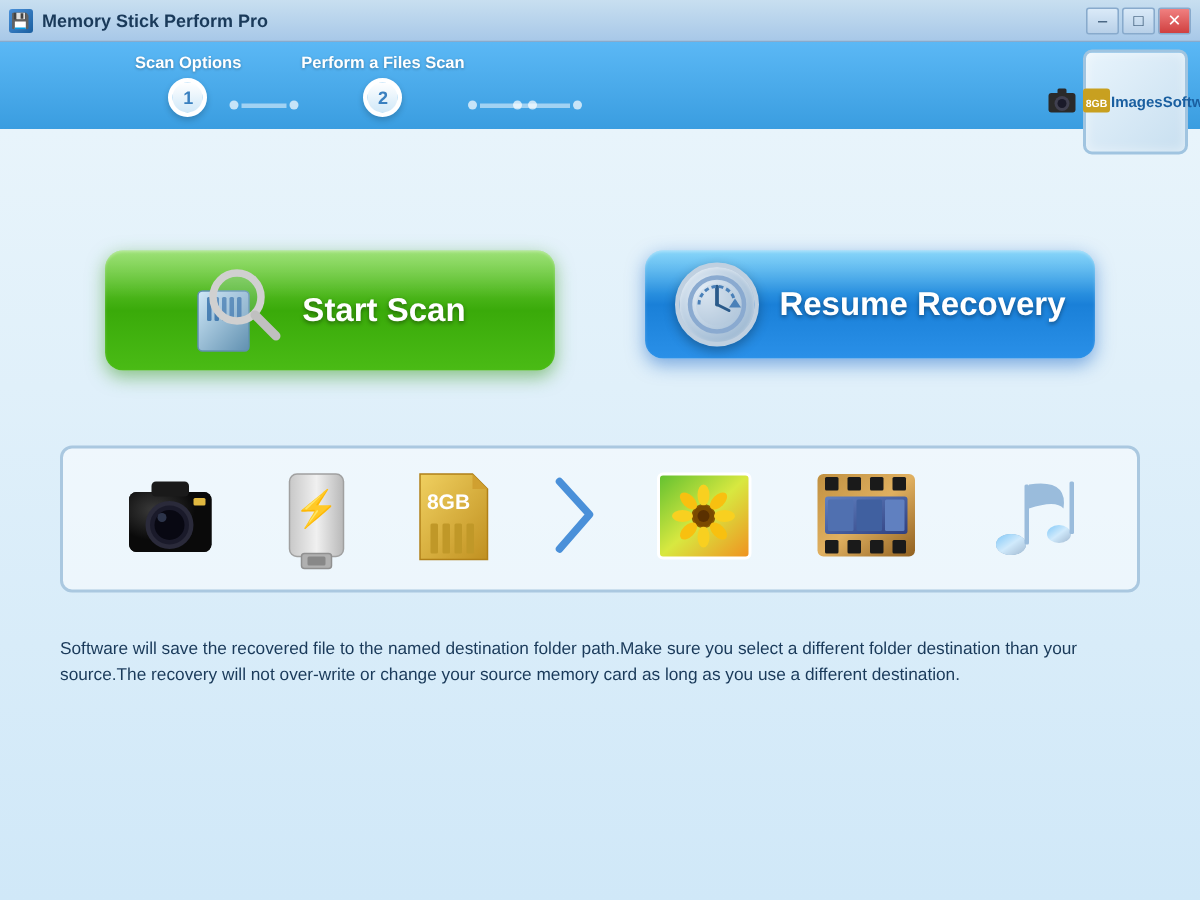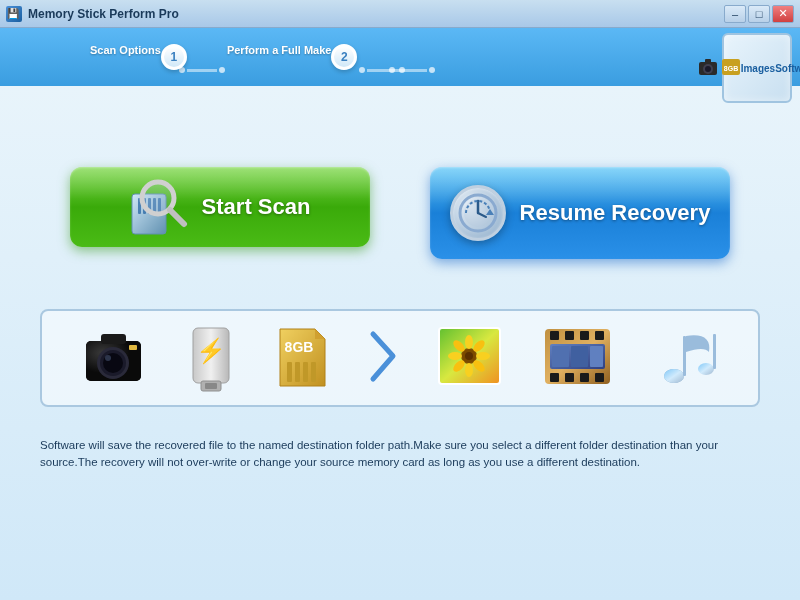--- a/index.html
+++ b/index.html
@@ -72,21 +72,22 @@
       padding: 0 20px;
     }
     .steps-container {
       display: flex;
       align-items: center;
       width: 620px;
       position: relative;
     }
     .step-item {
       display: flex;
-      align-items: flex-start;
+      flex-direction: column;
+      align-items: center;
       position: relative;
       z-index: 1;
     }
     .step-label {
       color: white;
       font-size: 11px;
       font-weight: bold;
       text-shadow: 0 1px 2px rgba(0,0,0,0.3);
       margin-bottom: 4px;
       white-space: nowrap;
@@ -181,21 +182,21 @@
       color: white;
       font-size: 22px;
       font-weight: bold;
       text-shadow: 0 1px 3px rgba(0,0,0,0.4);
       z-index: 1;
     }
 
     
     .resume-btn {
       width: 300px;
-      height: 92px;
+      height: 72px;
       background: linear-gradient(to bottom, #60c8f8, #1a80d8, #2a90e8);
       border: none;
       border-radius: 12px;
       cursor: pointer;
       display: flex;
       align-items: center;
       justify-content: center;
       gap: 14px;
       box-shadow: 0 4px 12px rgba(20,100,200,0.5), inset 0 1px 2px rgba(255,255,255,0.3);
       position: relative;
@@ -278,21 +279,21 @@
         <span>1</span>
       </div>
     </div>
 
     <div style="width:30px;height:3px;background:rgba(255,255,255,0.5);position:relative;margin-top:26px;">
       <div style="width:6px;height:6px;border-radius:50%;background:rgba(255,255,255,0.7);position:absolute;left:-8px;top:-1.5px;"></div>
       <div style="width:6px;height:6px;border-radius:50%;background:rgba(255,255,255,0.7);position:absolute;right:-8px;top:-1.5px;"></div>
     </div>
 
     <div class="step-item" style="margin:0 10px;">
-      <span class="step-label">Perform a Full Make</span>
+      <span class="step-label">Perform a Files Scan</span>
       <div class="step-circle">
         <span>2</span>
       </div>
     </div>
 
     <div style="width:30px;height:3px;background:rgba(255,255,255,0.5);position:relative;margin-top:26px;">
       <div style="width:6px;height:6px;border-radius:50%;background:rgba(255,255,255,0.7);position:absolute;left:-8px;top:-1.5px;"></div>
       <div style="width:6px;height:6px;border-radius:50%;background:rgba(255,255,255,0.7);position:absolute;right:-8px;top:-1.5px;"></div>
     </div>
 

